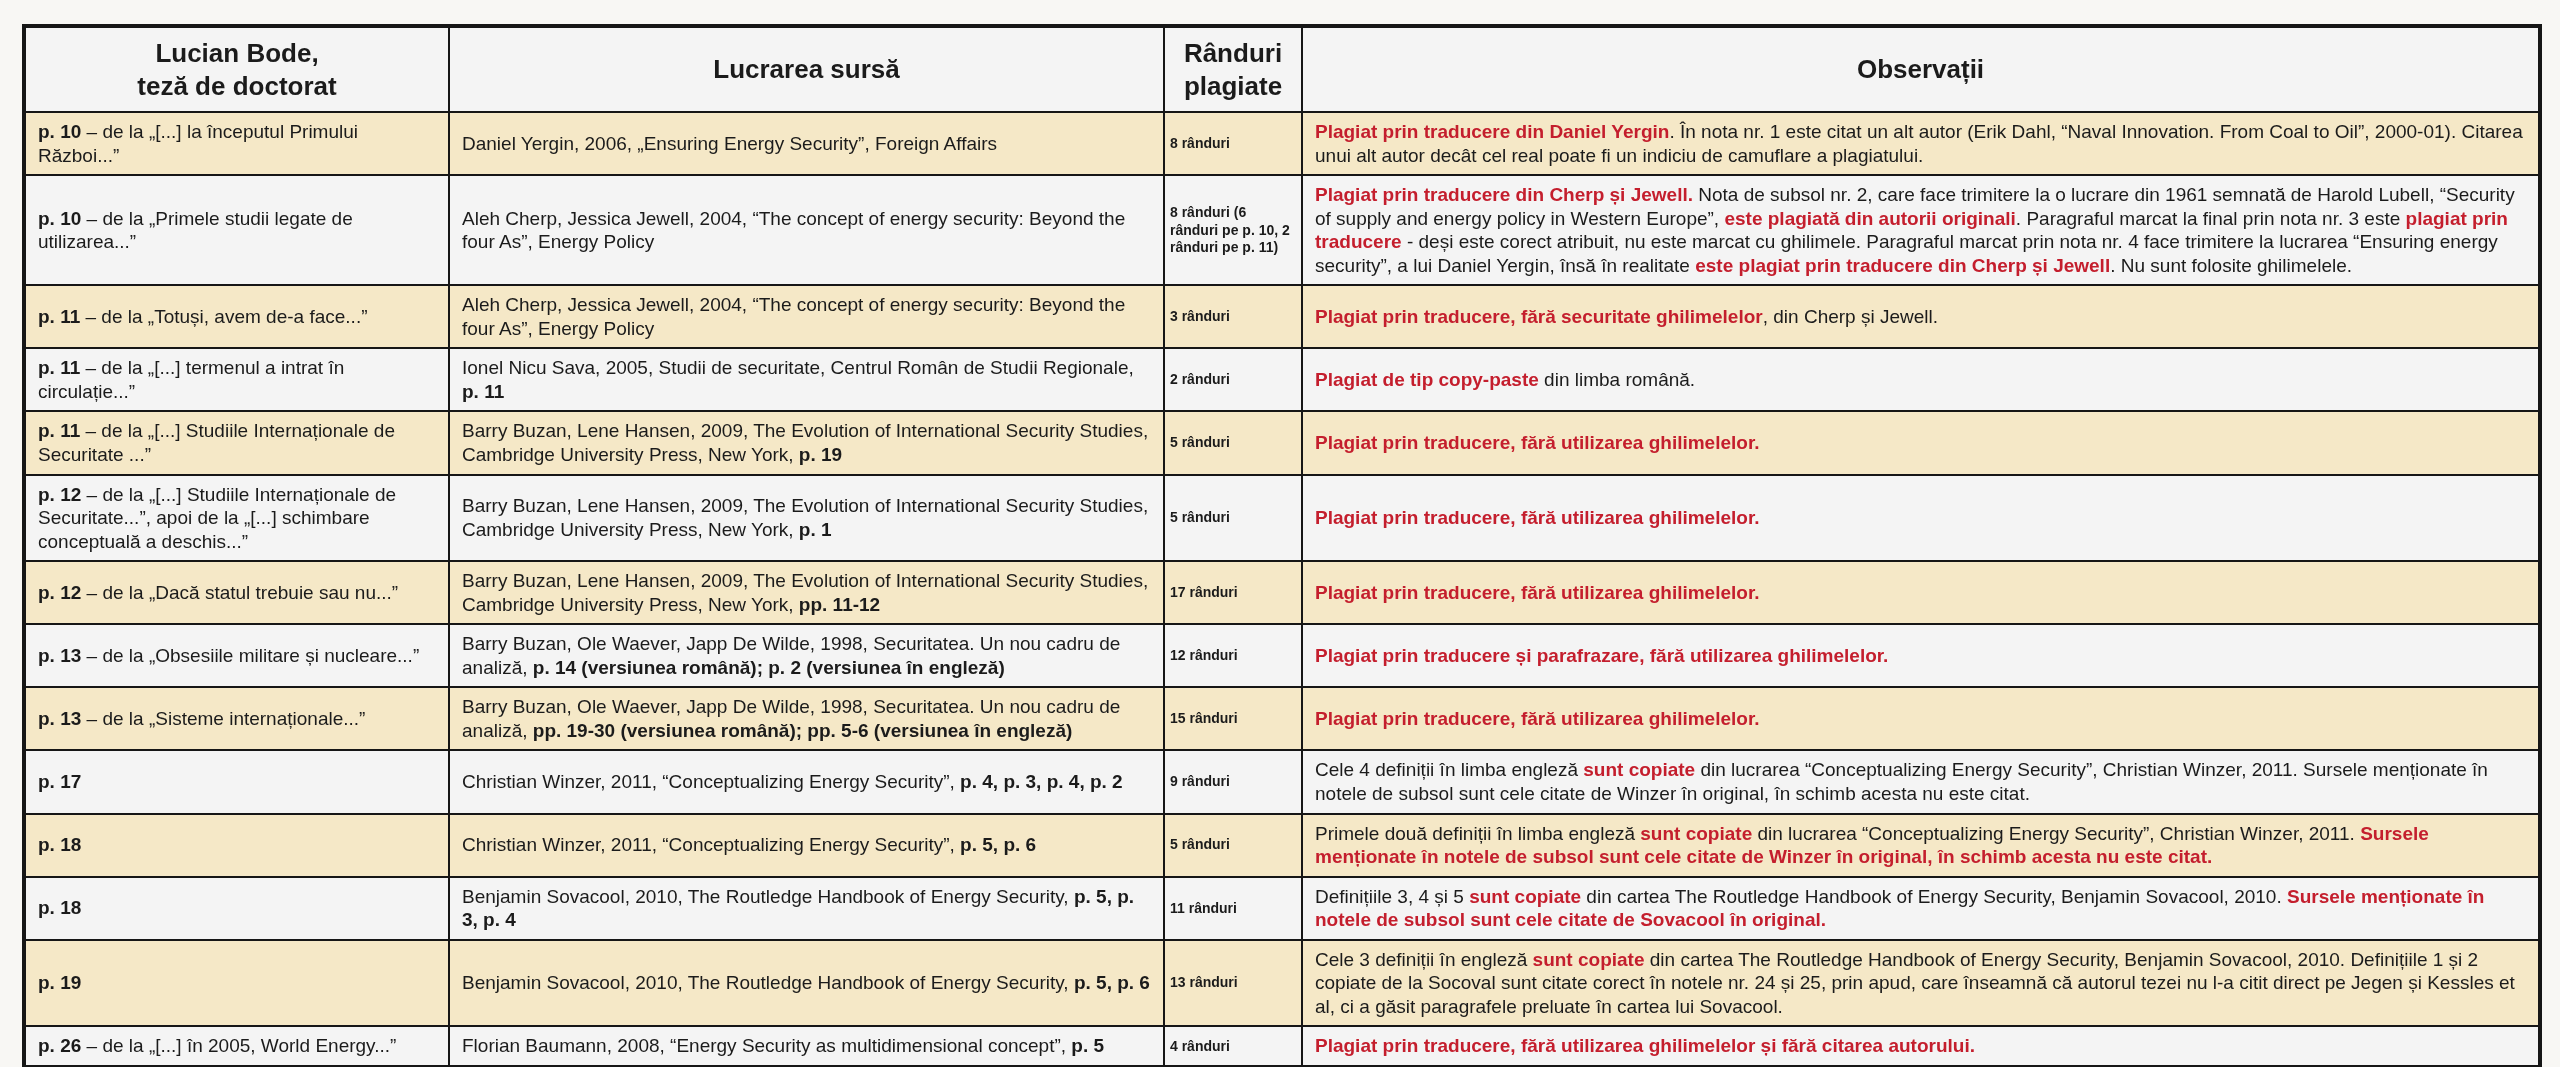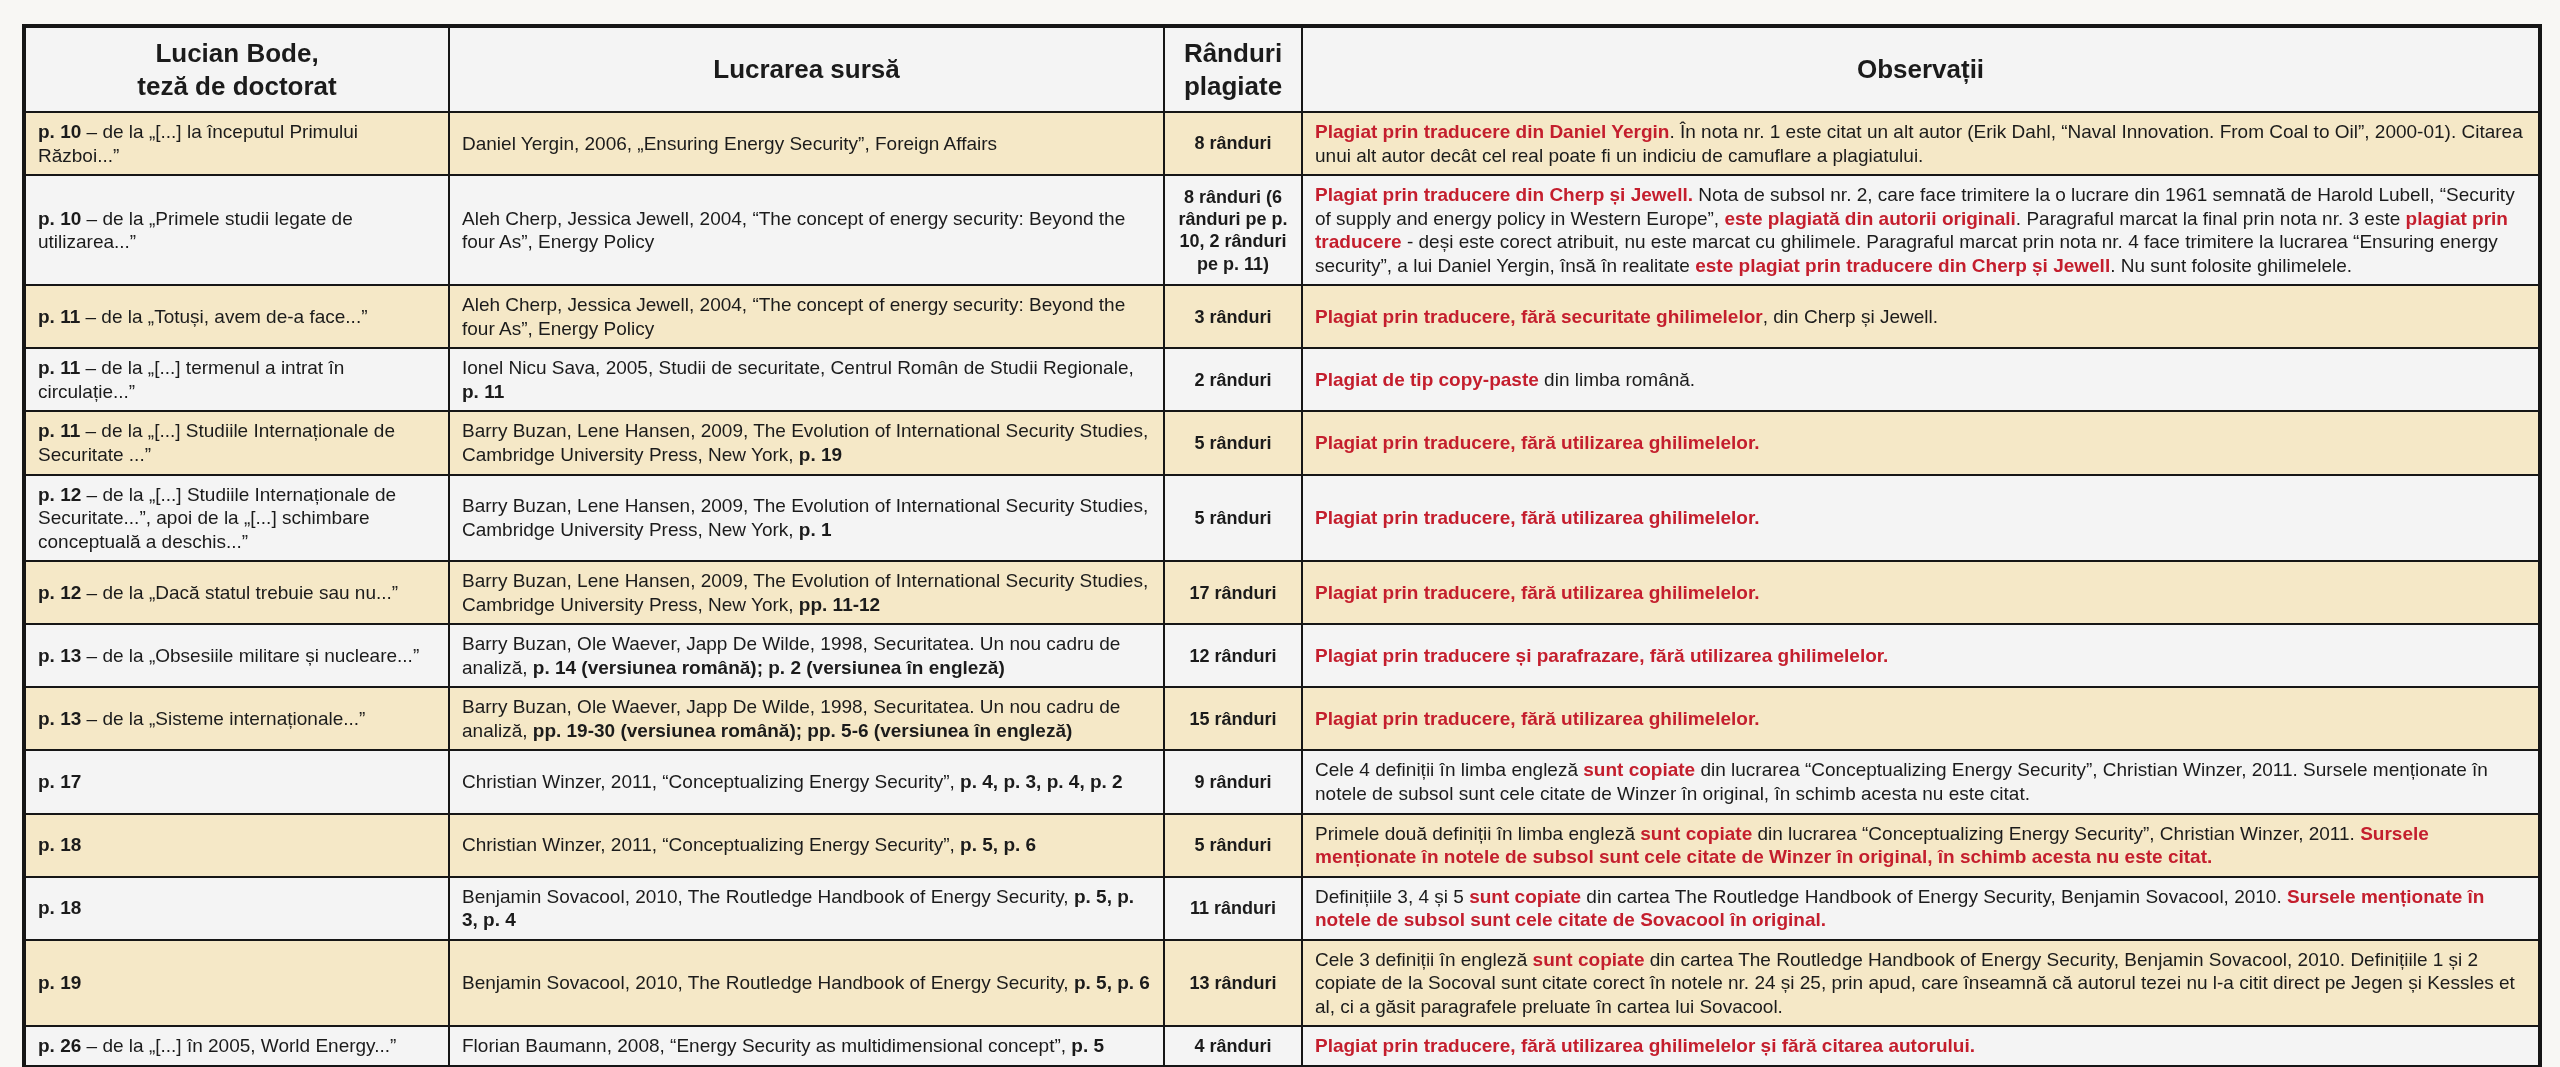--- a/index.html
+++ b/index.html
@@ -45,23 +45,22 @@
     background:var(--rowlight);
   }
   td{
     font-size:19px;
     line-height:1.24;
     padding:7px 12px;
   }
   tbody tr:nth-child(odd) td{background:var(--beige);}
   tbody tr:nth-child(even) td{background:var(--rowlight);}
   td.lines-cell{
-    text-align:center;
     font-weight:bold;
-    font-size:18px;
+    font-size:14px;
     padding:7px 5px;
   }
   .red{color:var(--red);font-weight:bold;}
   .b{font-weight:bold;}
   .i{}
 </style>
 </head>
 <body>
 
 <div class="wrap">

